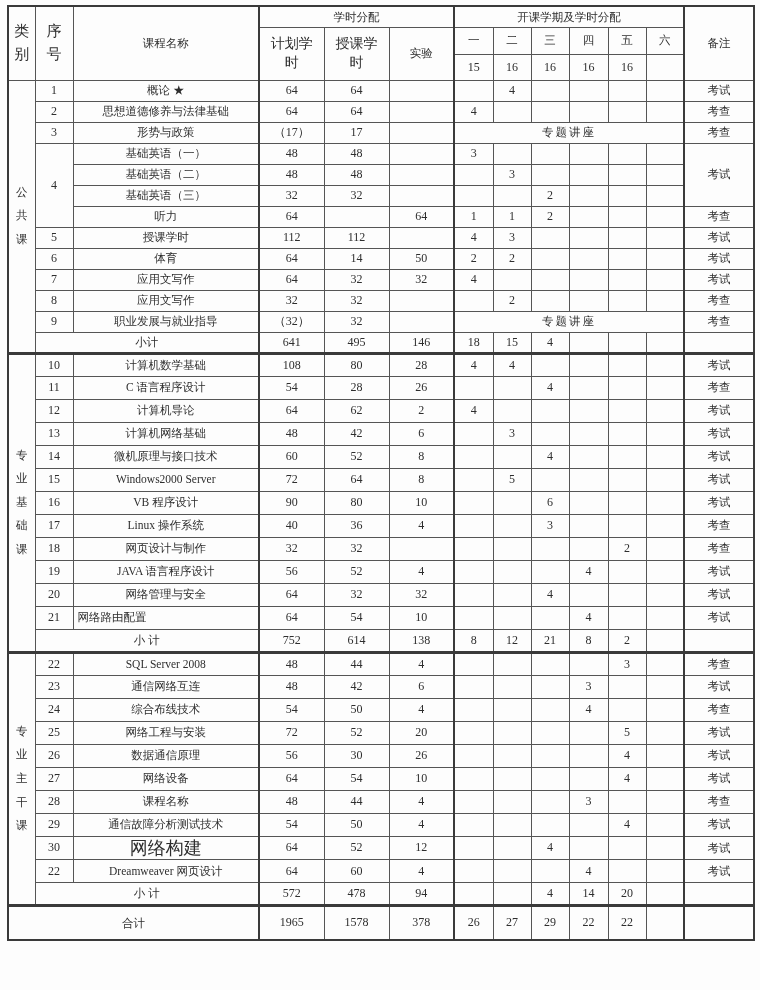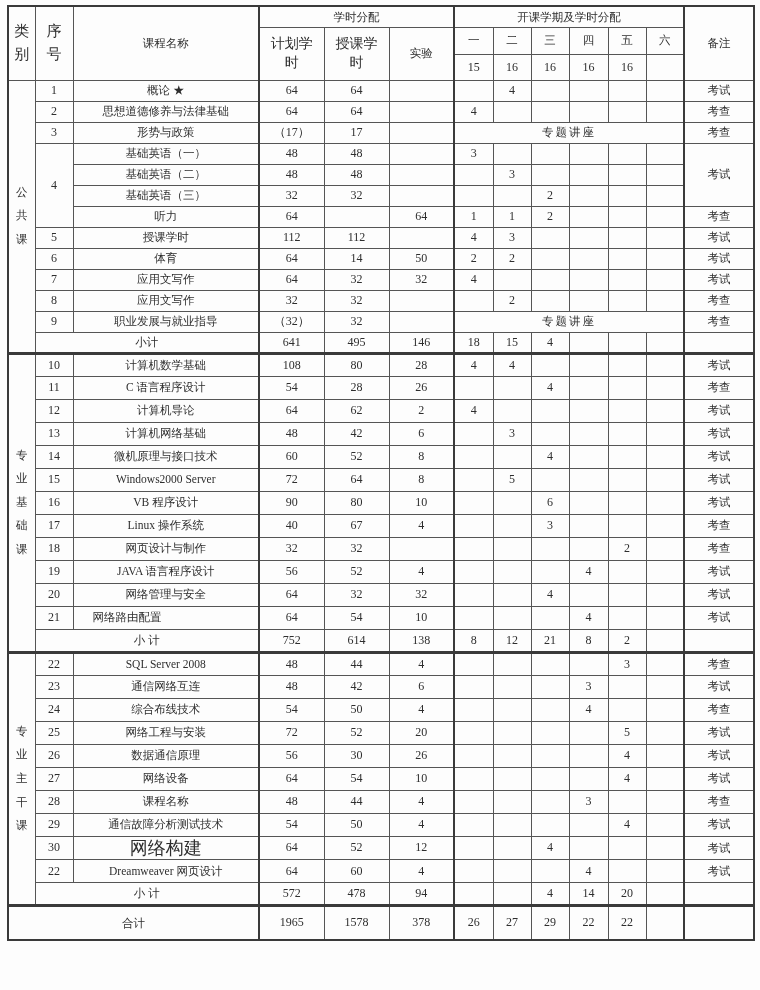--- a/index.html
+++ b/index.html
@@ -10,21 +10,21 @@
   td{border:1px solid #555;text-align:center;vertical-align:middle;
      font-size:12px;padding:0 1px;overflow:hidden;line-height:1.25;
      font-family:"Liberation Serif","DejaVu Serif",serif;color:#2e2e2e;}
   tr.h1{height:21px} tr.h2{height:27px} tr.h3{height:26px}
   tr.s1{height:21px} tr.s2{height:23px} tr.s3{height:23px}
   tr.total-row{height:34px}
   .hd{font-size:11.5px}
   .bl{border-left:2px solid #3a3a3a;}
   .sec-top td{border-top:3px solid #3a3a3a;}
   .name-cell{font-size:11.5px;margin-left:37px;}
-  .name-left{text-align:left;padding-left:19px;}
+  .name-left{text-align:left;padding-left:4px;}
   .name-large{font-size:18px;}
   .cat span{display:block;line-height:2.05;font-size:11.5px;}
   .vnarrow{width:1.3em;margin:4px auto;word-break:break-all;line-height:1.55;font-size:15px;}
   .w3{width:3.2em;margin:0 auto;word-break:break-all;font-size:14px;line-height:1.35;}
   .banner{font-size:11.5px;letter-spacing:2px;}
   .rem{font-size:11.5px;}
 </style>
 </head>
 <body>
 
@@ -360,21 +360,21 @@
           <td>6</td>
           <td></td>
           <td></td>
           <td></td>
           <td class="bl rem" rowspan="1">考试</td>
         </tr>
         <tr class="s2">
           <td rowspan="1">17</td>
           <td class="name-cell">Linux 操作系统</td>
           <td class="bl">40</td>
-          <td>67</td>
+          <td>36</td>
           <td>4</td>
           <td class="bl"></td>
           <td></td>
           <td>3</td>
           <td></td>
           <td></td>
           <td></td>
           <td class="bl rem" rowspan="1">考查</td>
         </tr>
         <tr class="s2">

